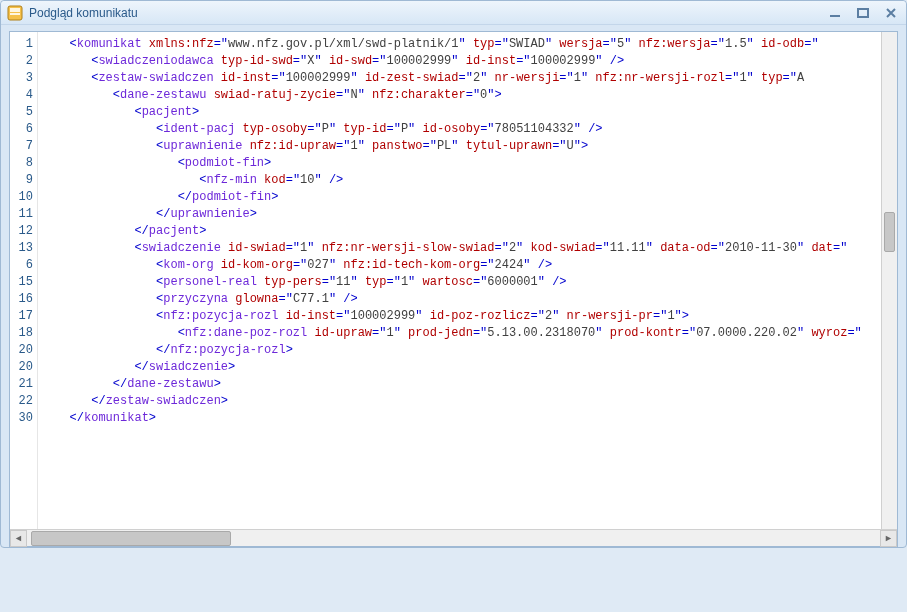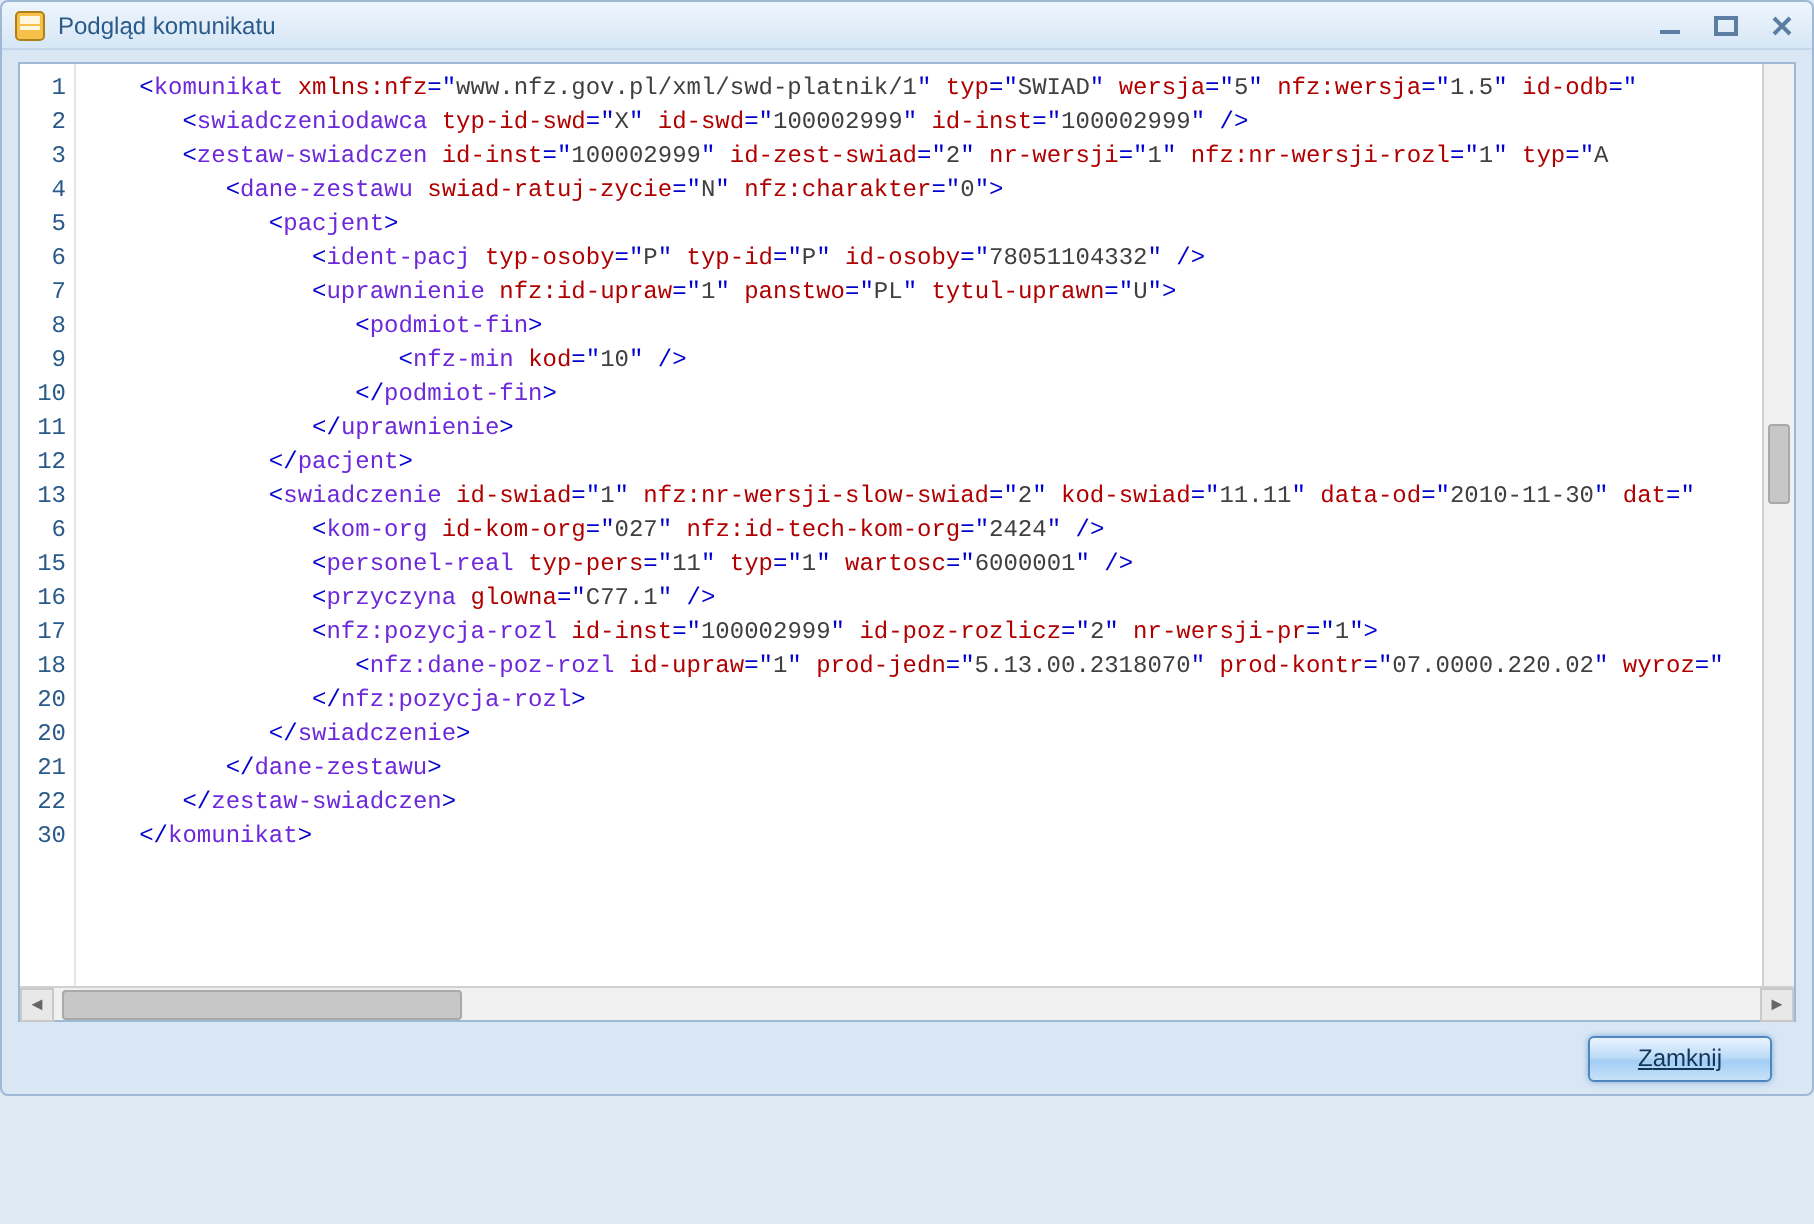--- a/index.html
+++ b/index.html
@@ -243,17 +243,14 @@
         </div>
       </div>
       <div class="hscroll">
         <span class="harrow">◄</span>
         <div class="htrack">
           <div class="hthumb"></div>
         </div>
         <span class="harrow">►</span>
       </div>
     </div>
-    <div class="bottom-bar">
-      <button class="close-btn"><span>Z</span><span id="close-rest">amknij</span></button>
-    </div>
   </div>
 </div>
 
 </body></html>

